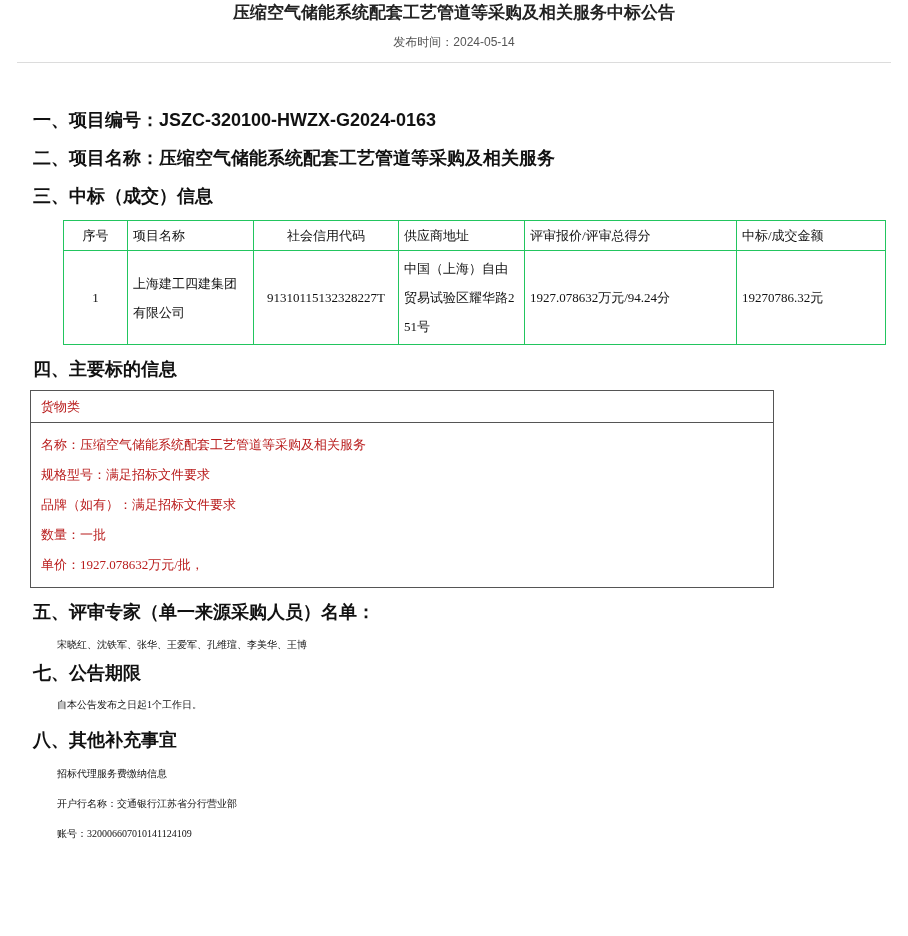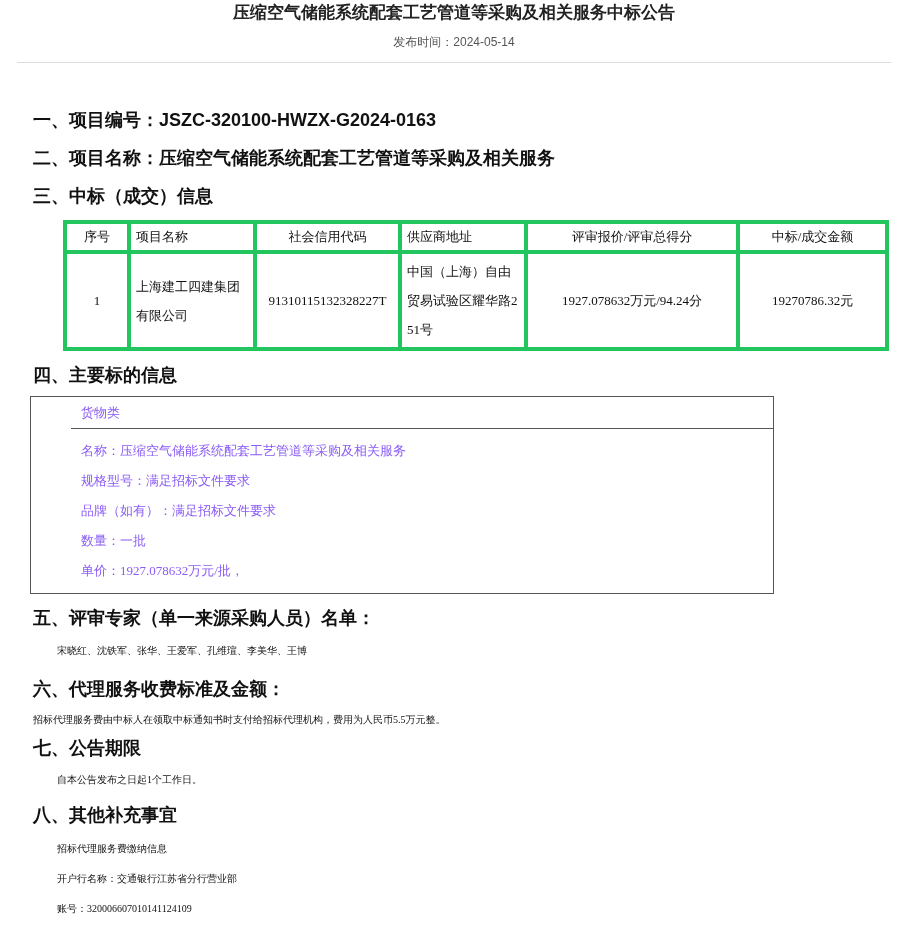--- a/index.html
+++ b/index.html
@@ -48,41 +48,40 @@
   
   .award-table {
     border-collapse: collapse;
     table-layout: fixed;
     margin: 15px 0 0 45px;
     font-family: "Liberation Serif", serif;
     font-size: 13px;
     color: #111111;
   }
   .award-table th, .award-table td {
-    border: 4px solid #22c55e;
+    border: 1px solid #22c55e;
     font-weight: normal;
     padding: 3px 5px;
     vertical-align: middle;
     word-break: break-all;
   }
   .award-table thead th { height: 30px; line-height: 16px; }
   .award-table tbody td { line-height: 29px; }
   .al-c { text-align: center; }
   .al-l { text-align: left; }
-  .al-r { text-align: center; }
+  .al-r { text-align: left; }
 
   
   .subject-box {
     margin: 12px 0 0 12px;
     width: 744px;
     border: 1px solid #555555;
     font-family: "Liberation Serif", serif;
     font-size: 13px;
-    color: #8b5cf6;
-    padding-left: 40px;
+    color: #b91c1c;
   }
   .subject-box .box-row { padding: 7px 10px; }
   .subject-box .box-row-top { border-bottom: 1px solid #555555; line-height: 17px; }
   .subject-box .box-line { line-height: 30px; }
 
   .body-text {
     font-family: "Liberation Serif", serif;
     font-size: 10px;
     line-height: 16px;
     color: #111111;
@@ -161,24 +160,20 @@
           <div class="box-line">单价：1927.078632万元/批，</div>
         </div>
       </div>
     </section>
 
     <section>
       <h2 class="sec-heading mt-body">五、评审专家（单一来源采购人员）名单：</h2>
       <p class="body-text indented mt-body" style="margin:16px 0 0 0;">宋晓红、沈铁军、张华、王爱军、孔维瑄、李美华、王博</p>
     </section>
 
-    <section>
-      <h2 class="sec-heading" style="margin-top:22px;">六、代理服务收费标准及金额：</h2>
-      <p class="body-text flush" style="margin:14px 0 0 0;">招标代理服务费由中标人在领取中标通知书时支付给招标代理机构，费用为人民币5.5万元整。</p>
-    </section>
 
     <section>
       <h2 class="sec-heading" style="margin-top:12px;">七、公告期限</h2>
       <p class="body-text indented" style="margin:15px 0 0 0;">自本公告发布之日起1个工作日。</p>
     </section>
 
     <section>
       <h2 class="sec-heading" style="margin-top:19px;">八、其他补充事宜</h2>
       <div class="supp-block">
         <div class="body-text supp-line">招标代理服务费缴纳信息</div>

